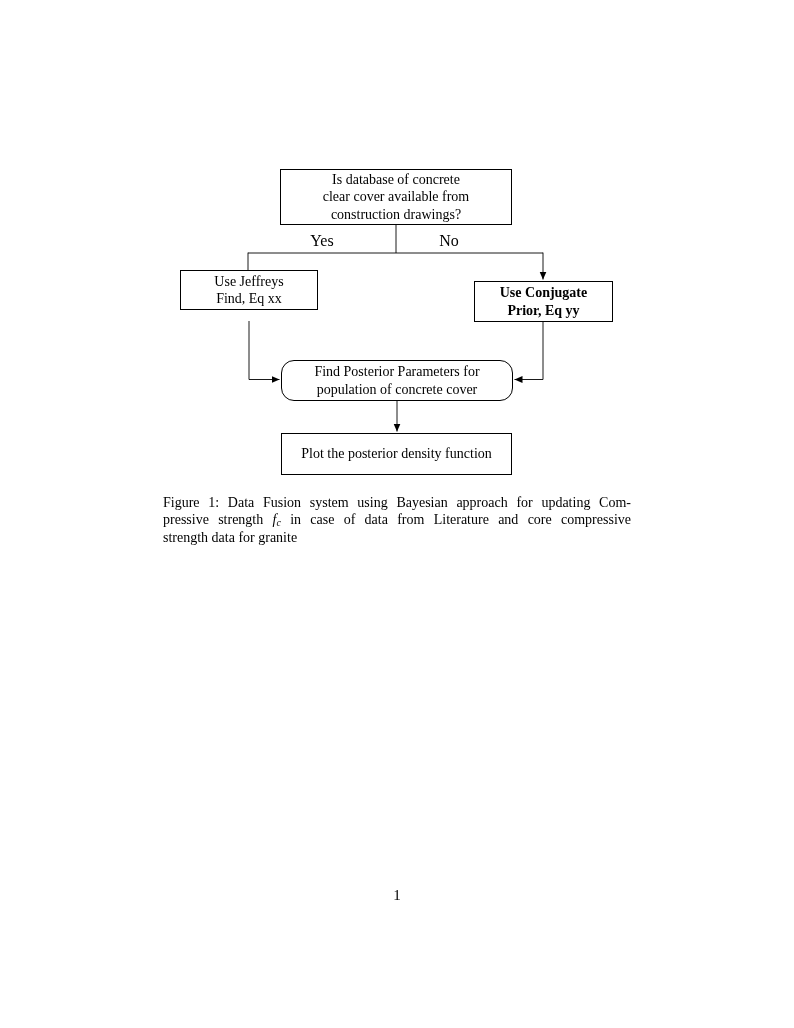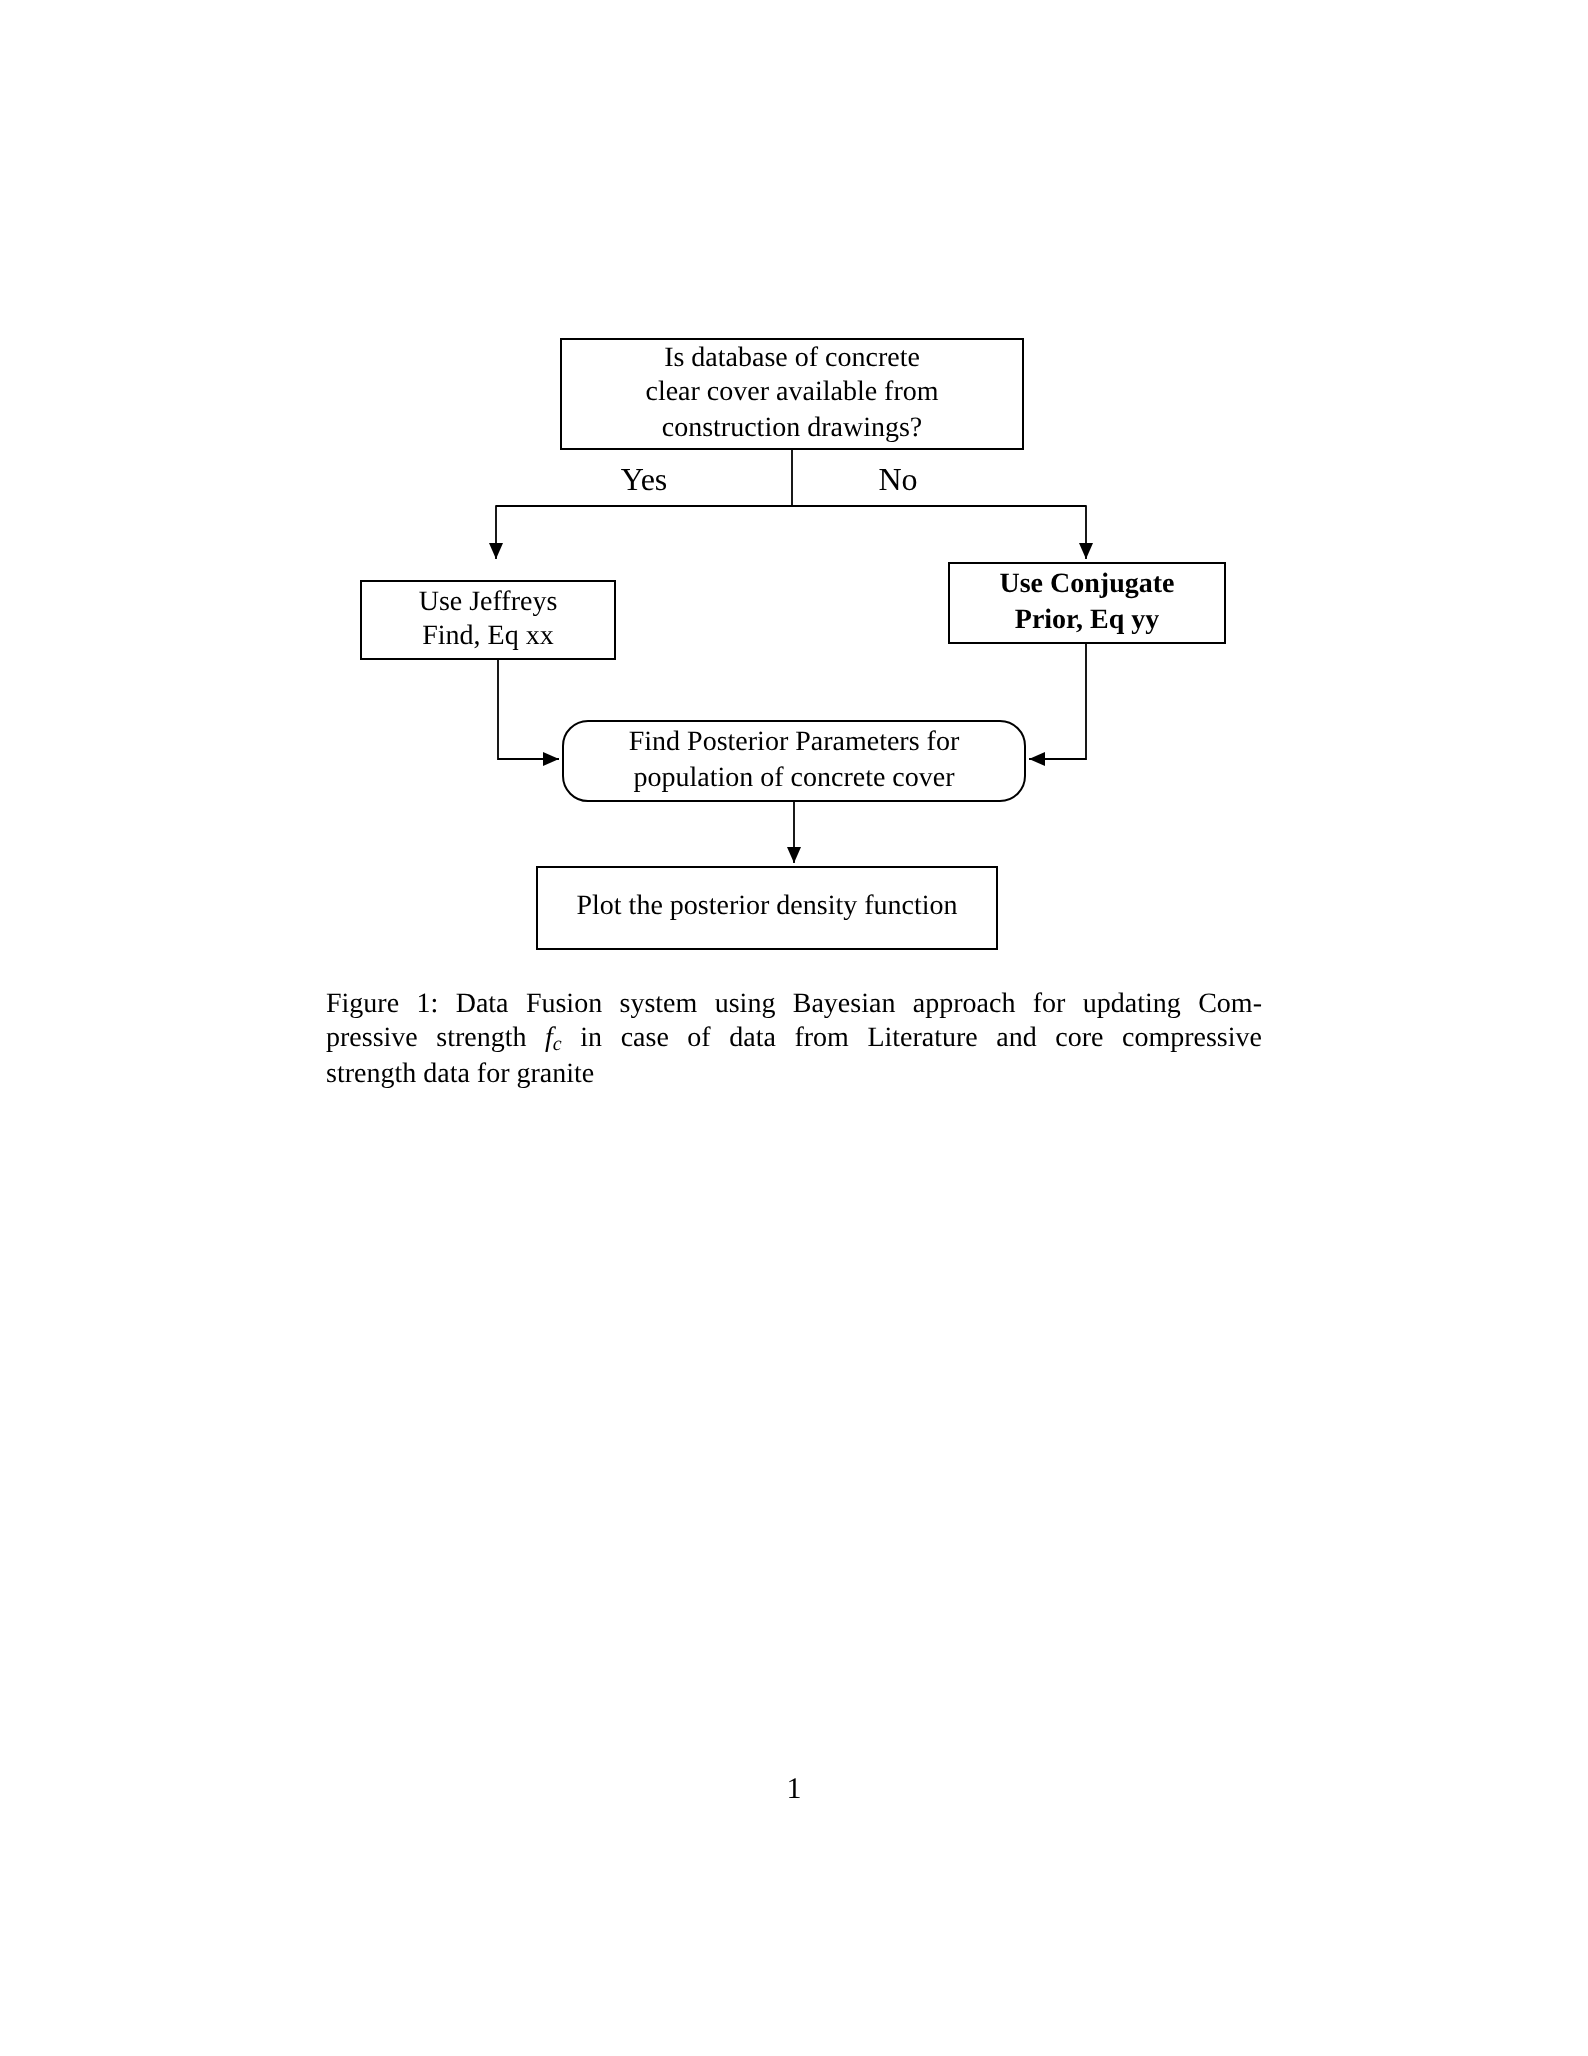--- a/index.html
+++ b/index.html
@@ -27,24 +27,24 @@
     display: flex;
     flex-direction: column;
     justify-content: center;
     align-items: center;
     text-align: center;
     font-size: 14px;
     line-height: 17.5px;
   }
   .fc-box .bx-line { white-space: nowrap; }
   .decision   { left: 280px; top: 169px; width: 232px; height: 56px; }
-  .jeffreys   { left: 180px; top: 290px; width: 128px; height: 40px; }
+  .jeffreys   { left: 180px; top: 270px; width: 138px; height: 40px; }
   .conjugate  { left: 474px; top: 281px; width: 139px; height: 41px; font-weight: bold; }
   .posterior  { left: 281px; top: 360px; width: 232px; height: 41px; border-radius: 13px; }
-  .plotbox    { left: 268px; top: 433px; width: 231px; height: 42px; }
+  .plotbox    { left: 281px; top: 433px; width: 231px; height: 42px; }
   .branch-label {
     position: absolute;
     top: 233px;
     transform: translateX(-50%);
     font-size: 16px;
     line-height: 16px;
     white-space: nowrap;
   }
   .yes-label { left: 322px; }
   .no-label  { left: 449px; }

